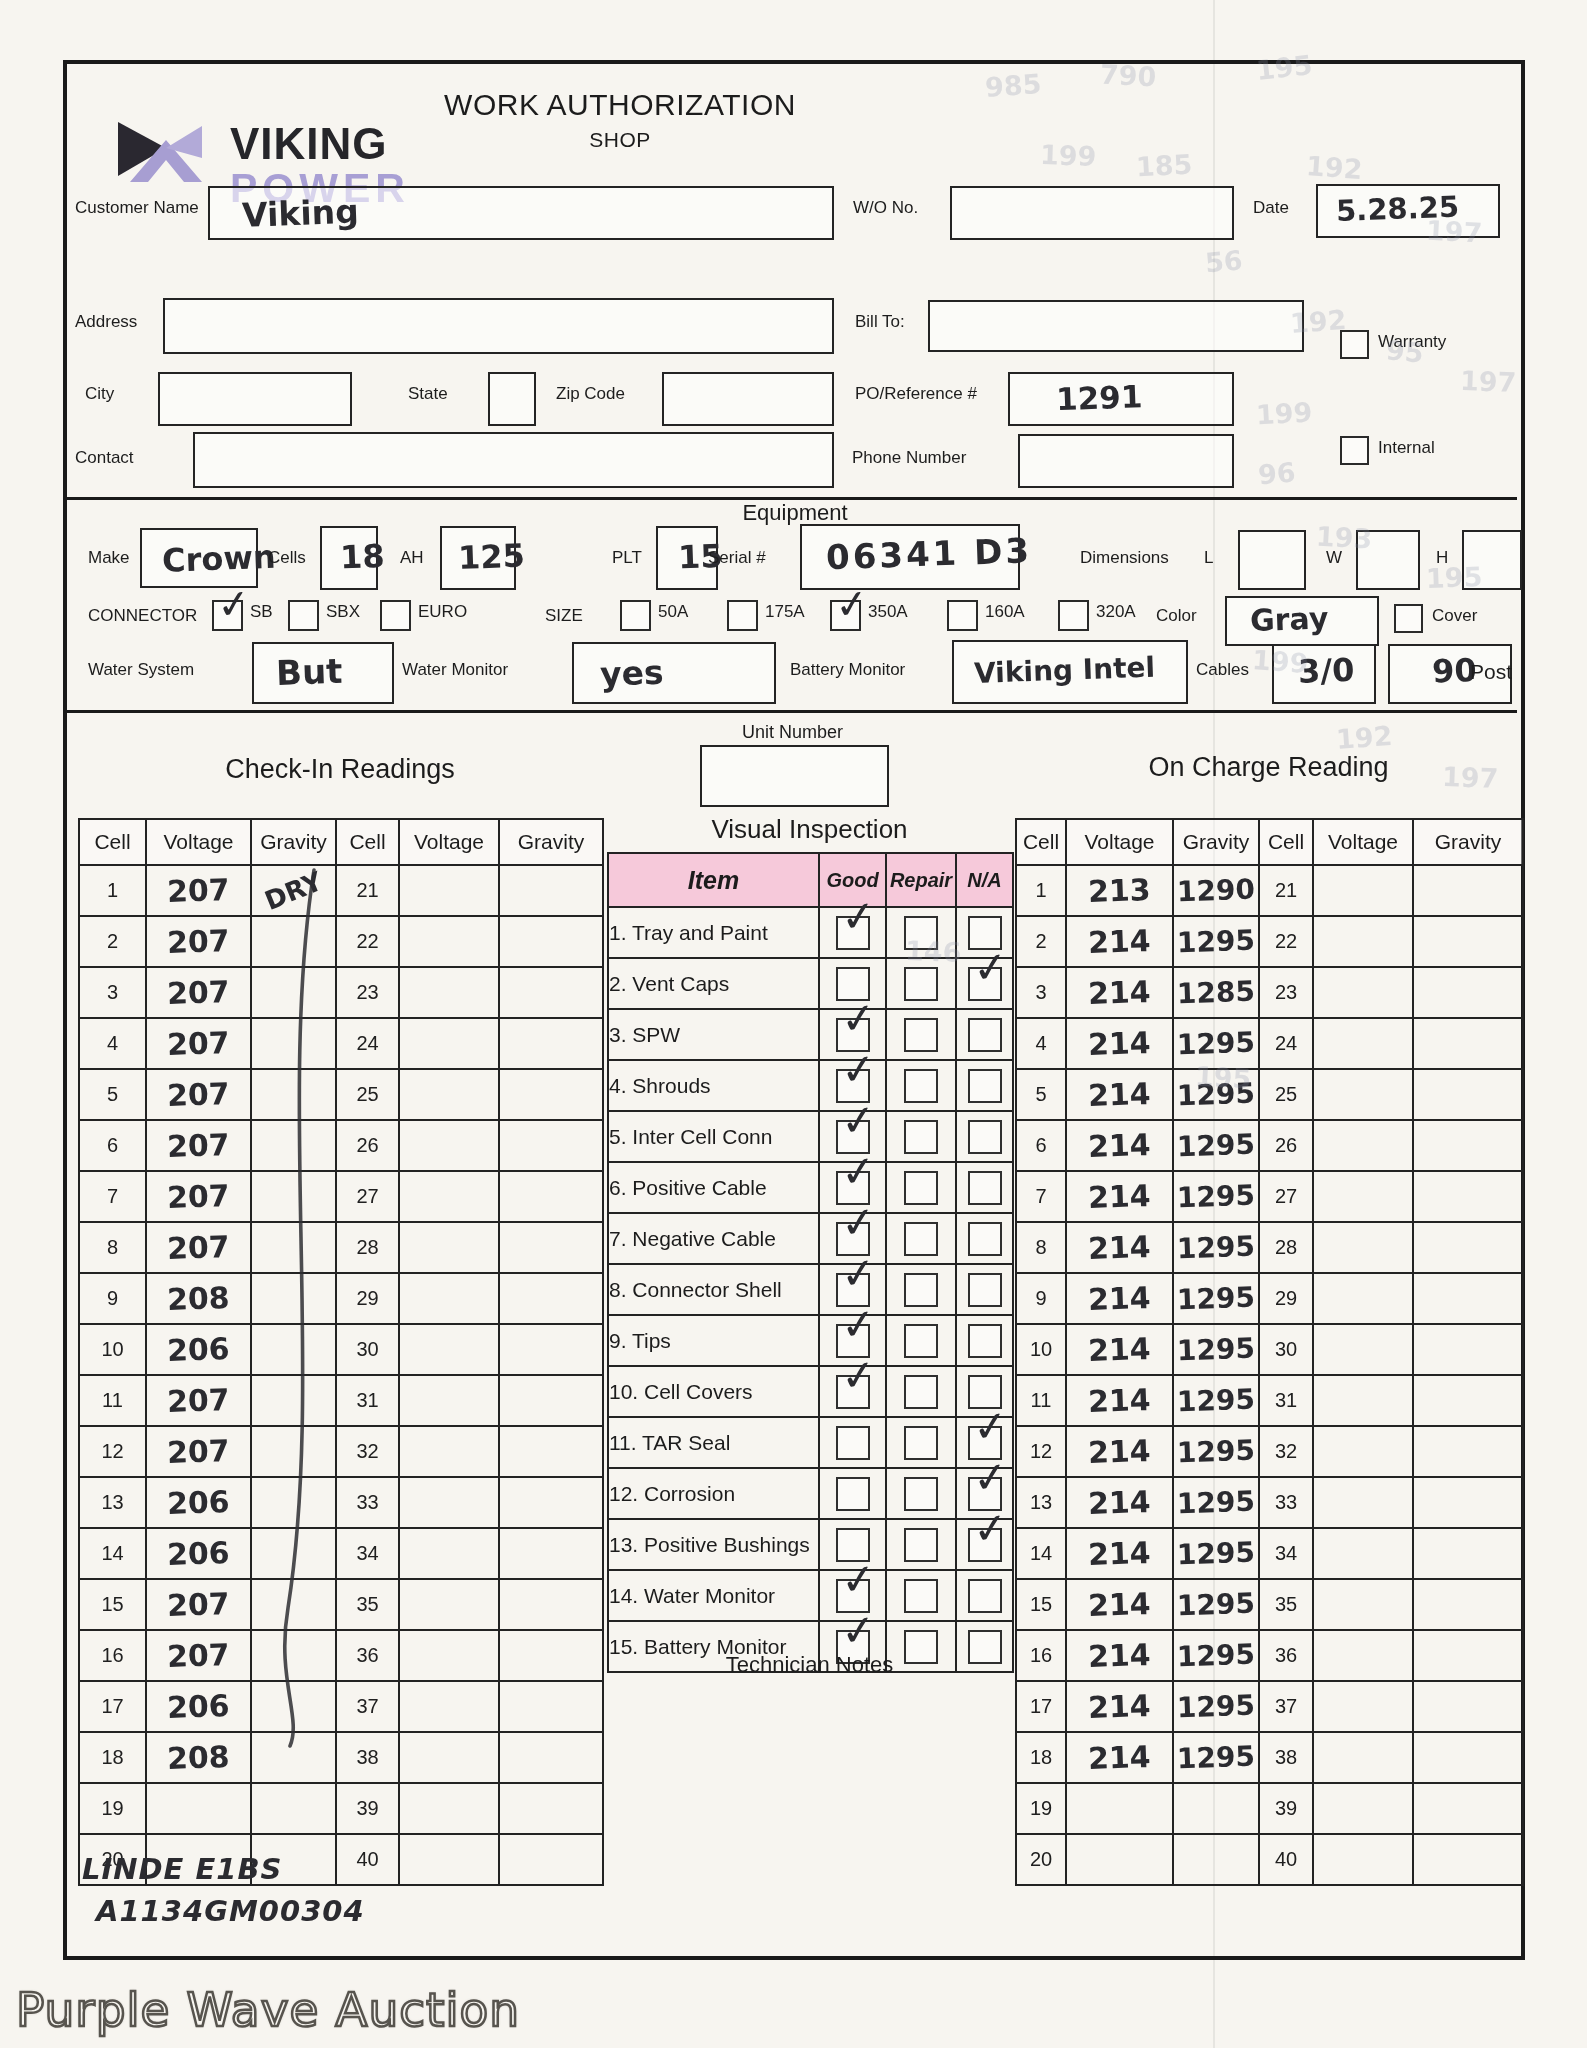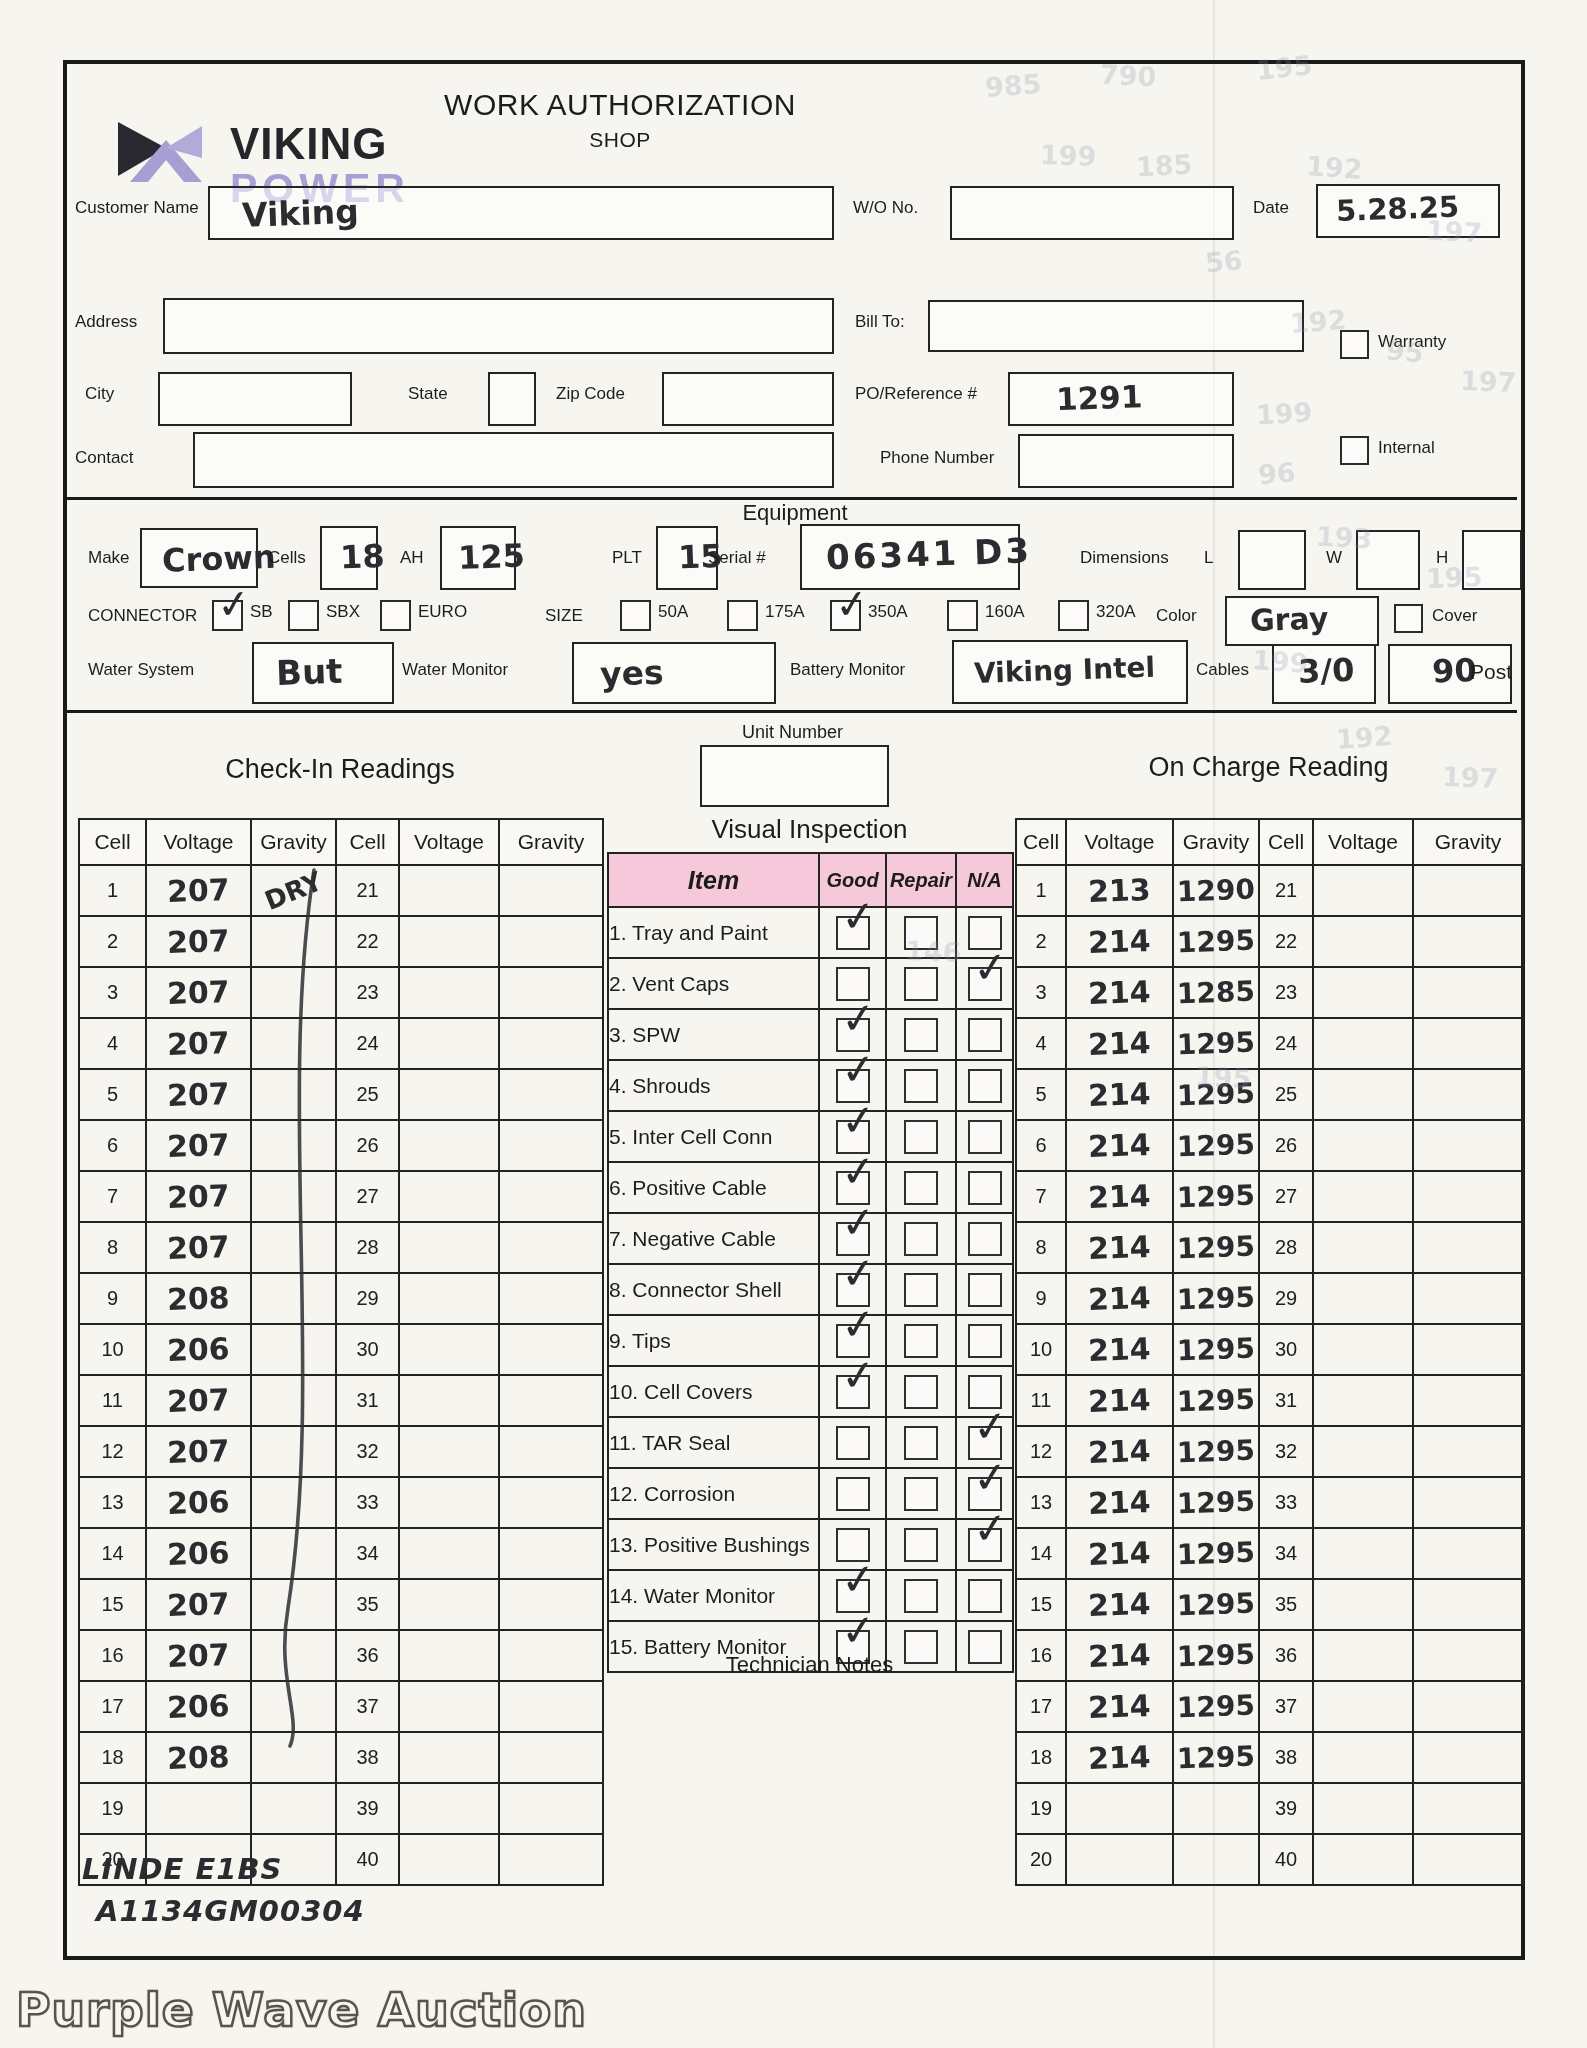--- a/index.html
+++ b/index.html
@@ -32,21 +32,21 @@
   table.insp td,table.insp th{border:2.2px solid #232323;padding:0;vertical-align:middle;}
   table.insp th{background:#f6c9da;font-style:italic;font-weight:700;height:52px;}
   table.insp th.item-h{font-size:25px;}
   table.insp th.st-h{font-size:20px;}
   table.insp td{height:49px;}
   td.item-c{font-size:21px;text-align:left;padding-left:9px;}
   .ibox{width:30px;height:30px;border:2.5px solid #2f2f2f;margin:0 auto;position:relative;background:rgba(255,255,255,.5);}
   .ghost{position:absolute;font-family:"DejaVu Sans",sans-serif;font-weight:700;font-size:27px;
          color:#8b90a6;opacity:.24;pointer-events:none;}
   .watermark{position:absolute;left:16px;top:1982px;font-family:"DejaVu Sans",sans-serif;font-size:47px;
-             font-weight:700;letter-spacing:1px;color:#f8f6f1;-webkit-text-stroke:2.5px #57544e;
+             font-weight:400;letter-spacing:1px;color:#f8f6f1;-webkit-text-stroke:2.5px #57544e;
              text-shadow:0 0 3px rgba(70,68,62,.4);}
   .footnote{position:absolute;font-family:"DejaVu Sans",sans-serif;font-weight:700;color:#2b2b30;
             font-size:29px;font-style:italic;letter-spacing:1px;}
   svg.stroke-overlay{position:absolute;pointer-events:none;}
 </style>
 </head>
 <body>
 
 <div class="page">
   <div class="crease"></div>
@@ -92,21 +92,21 @@
   <span class="lbl" style="left:855px;top:384px">PO/Reference #</span>
   <div class="box" style="left:1008px;top:372px;width:222px;height:50px"></div>
   <span class="hw boxval" style="left:1042px;top:376px;font-size:31px">1291</span>
 
   <div class="cb" style="left:1340px;top:436px;width:25px;height:25px"></div>
   <span class="lbl" style="left:1378px;top:438px">Internal</span>
 
   <span class="lbl" style="left:75px;top:448px">Contact</span>
   <div class="box" style="left:193px;top:432px;width:637px;height:52px"></div>
 
-  <span class="lbl" style="left:880px;top:448px">Phone Number</span>
+  <span class="lbl" style="left:852px;top:448px">Phone Number</span>
   <div class="box" style="left:1018px;top:434px;width:212px;height:50px"></div>
 
   <div class="divider" style="top:497px"></div>
 
   <div class="sec-title" style="left:560px;top:500px;width:470px">Equipment</div>
 
   <span class="lbl" style="left:88px;top:548px">Make</span>
   <div class="box" style="left:140px;top:528px;width:114px;height:56px"></div>
   <span class="hw boxval" style="left:148px;top:536px;font-size:32px">Crown</span>
 

